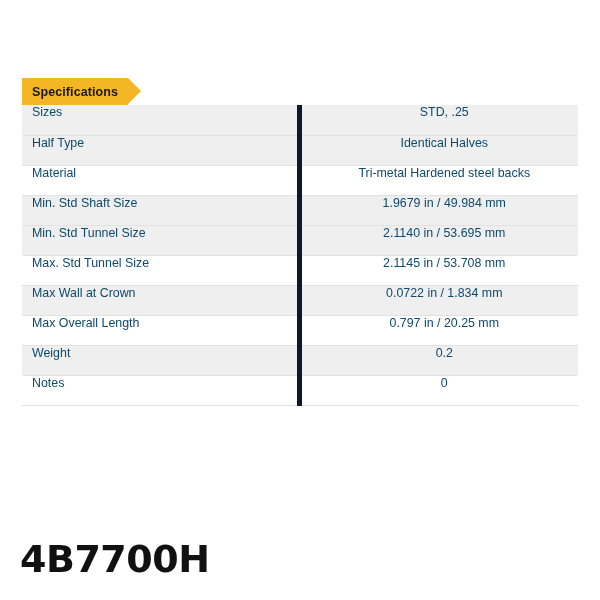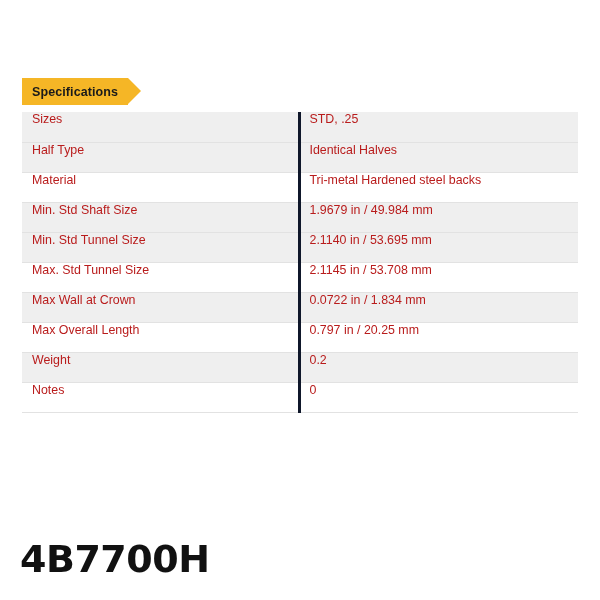--- a/index.html
+++ b/index.html
@@ -20,21 +20,21 @@
   }
   .spec-block {
     position: absolute;
     left: 22px;
     top: 78px;
     width: 556px;
   }
   .spec-header {
     position: relative;
     display: inline-block;
-    height: 34px;
+    height: 27px;
   }
   .spec-header-tab {
     position: relative;
     display: flex;
     align-items: center;
     height: 27px;
     background: #f5b626;
     padding: 0 10px 0 10px;
     color: #1a1a1a;
     font-size: 12.5px;
@@ -53,35 +53,36 @@
   }
   table.spec-table {
     width: 556px;
     border-collapse: collapse;
     margin-top: 0px;
     table-layout: fixed;
   }
   table.spec-table tr { height: 30px; }
   table.spec-table td {
     font-size: 12.4px;
-    color: #b91c1c;
+    color: #0c4a6e;
     padding: 0 0 14px 10px;
     border-bottom: 1px solid #e2e2e2;
     vertical-align: middle;
     line-height: 15px;
     white-space: nowrap;
     overflow: hidden;
     text-overflow: ellipsis;
     margin-top: 19px;
   }
   table.spec-table td.label { width: 277px; }
   table.spec-table td.value {
     width: 279px;
-    border-left: 3px solid #0f172a;
+    border-left: 5px solid #0f172a;
     padding-left: 9px;
+    text-align: center;
   }
   table.spec-table tr.alt td { background: #efefef; }
   table.spec-table tr.plain td { background: #ffffff; }
   table.spec-table tr:last-child td { border-bottom: 1px solid #e2e2e2; }
   .part-number {
     position: absolute;
     left: 20px;
     top: 537px;
     font-size: 38px;
     font-weight: bold;

